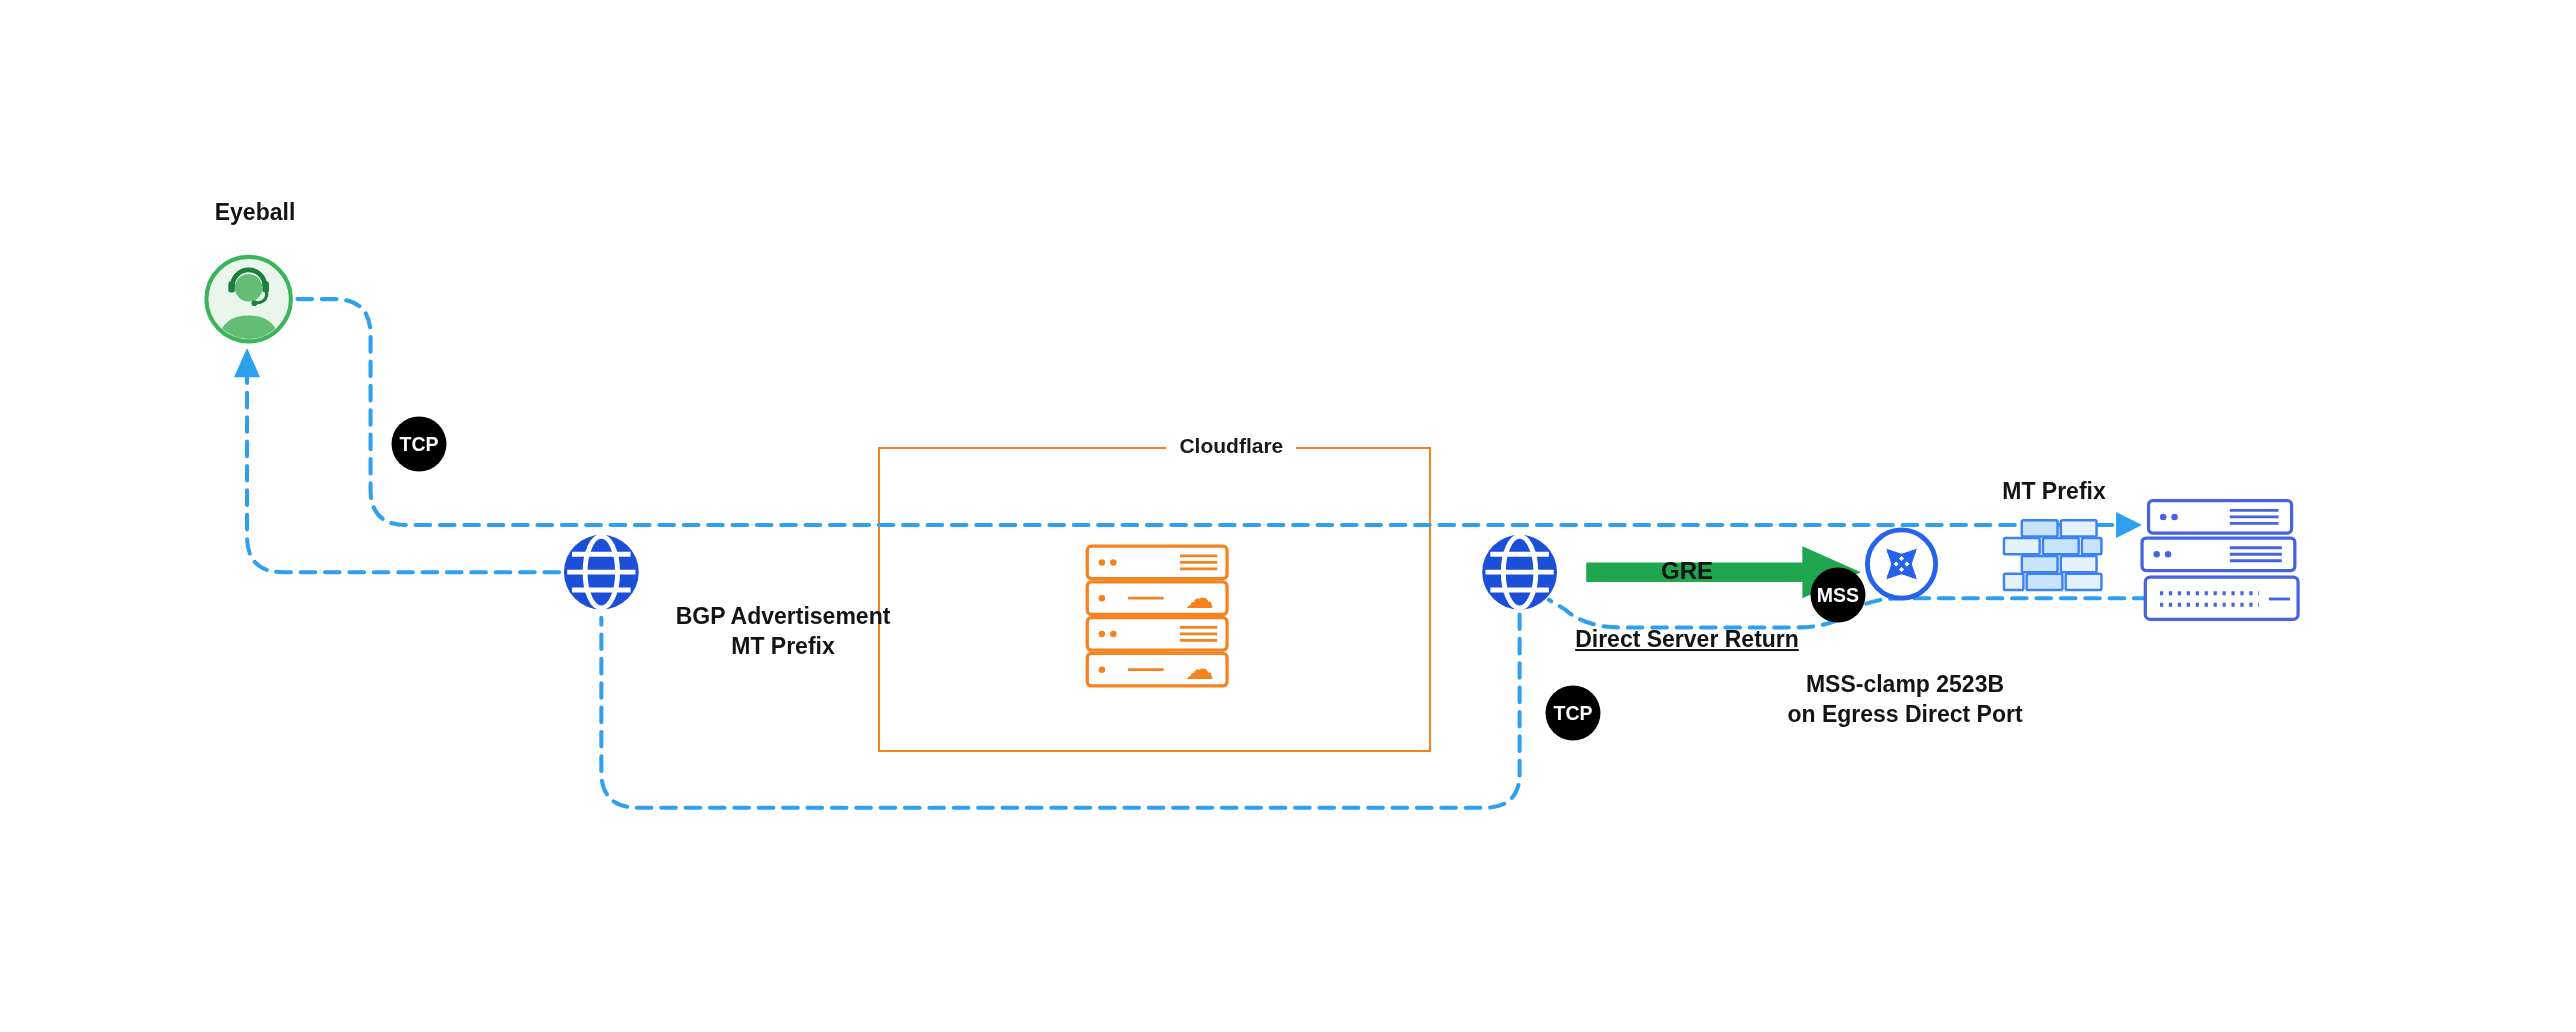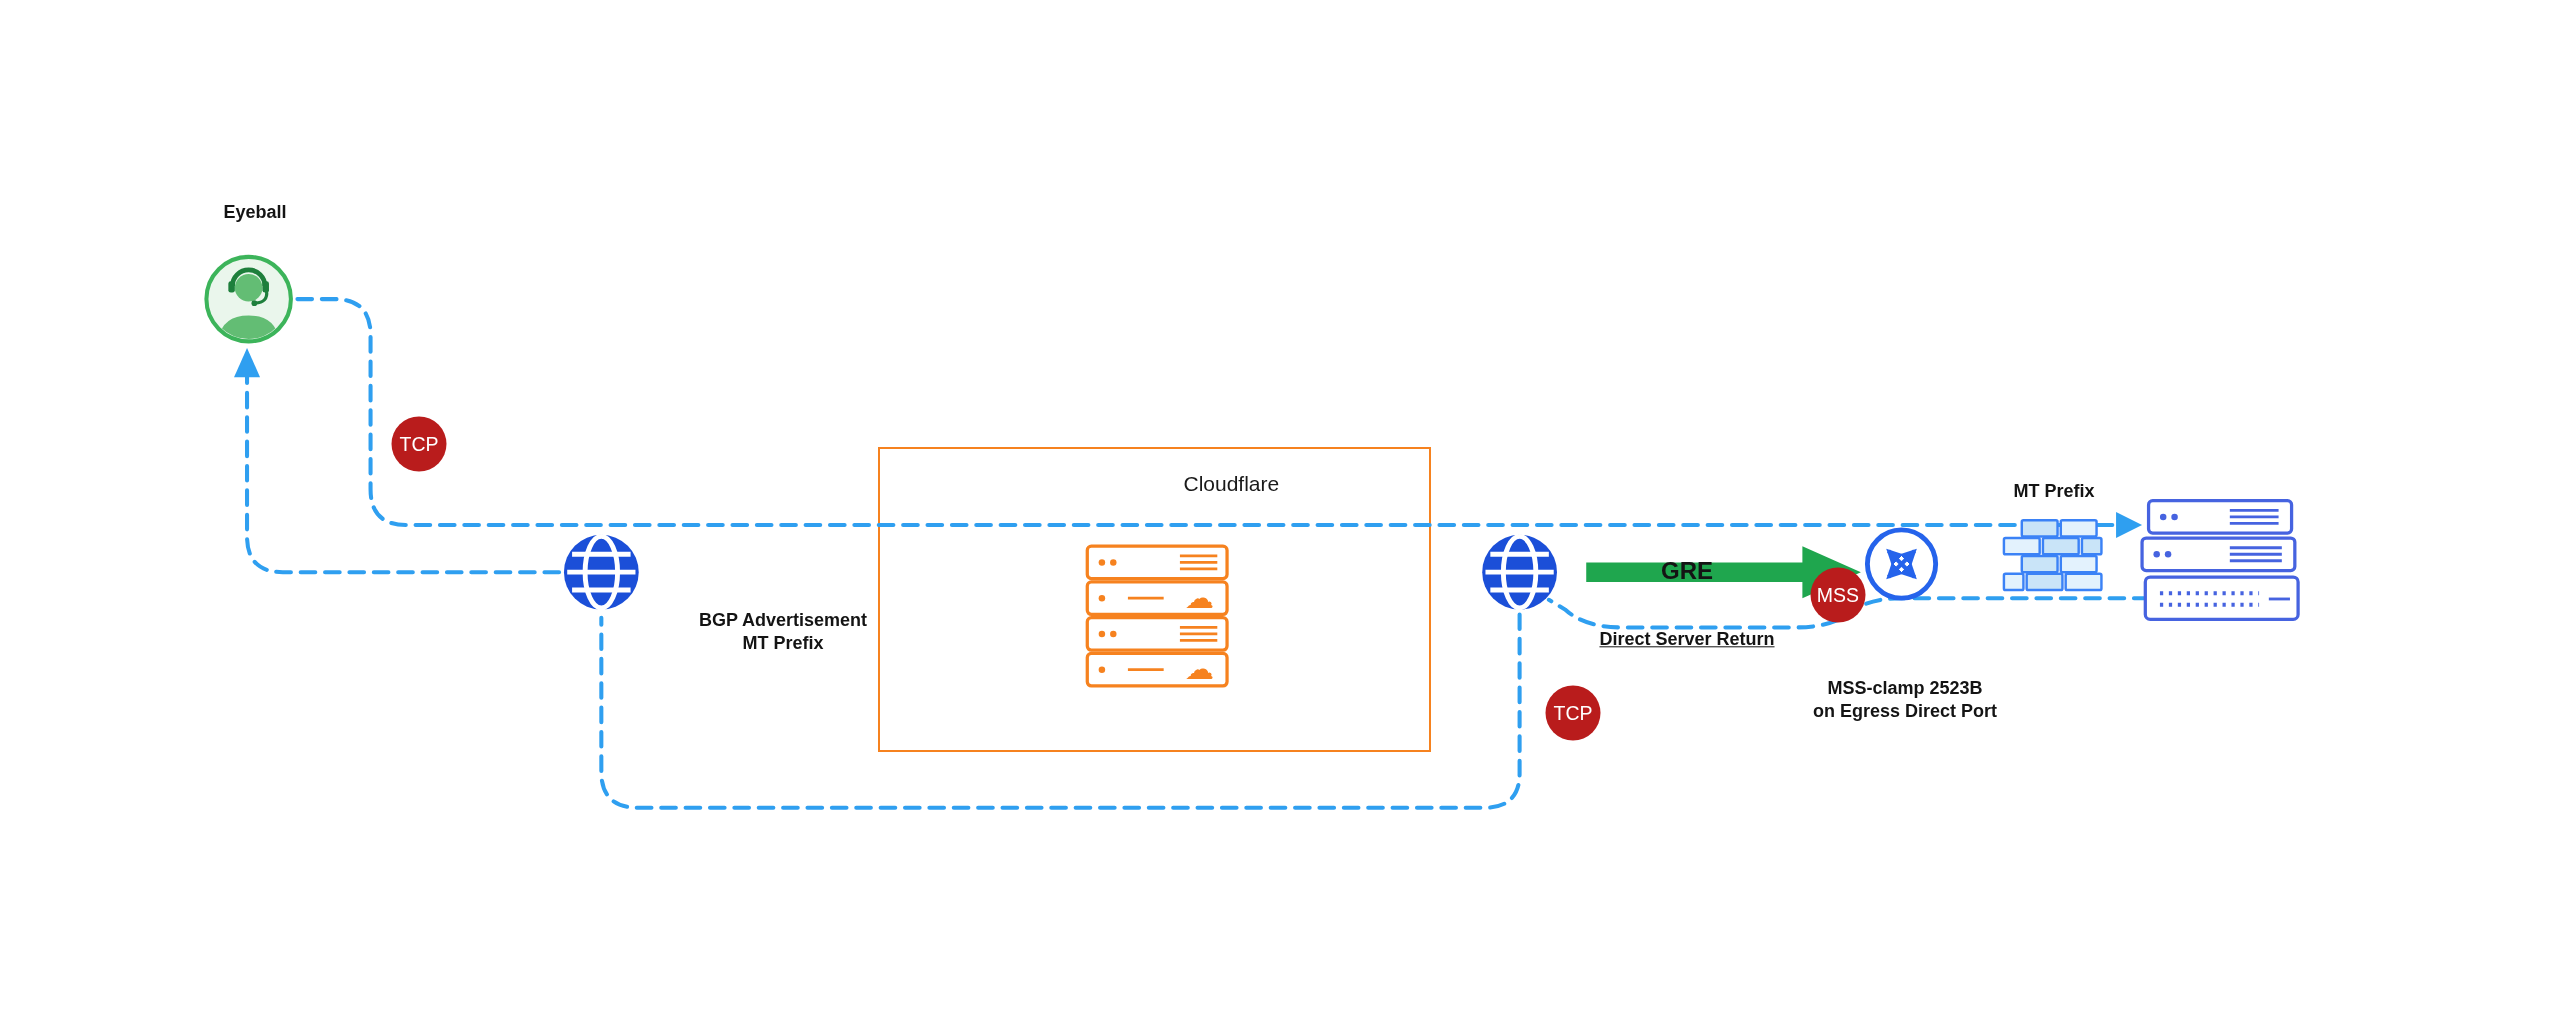--- a/index.html
+++ b/index.html
@@ -7,31 +7,31 @@
     position:relative;
     width:2576px;height:1033px;
     background:#ffffff;
     font-family:"Liberation Sans", sans-serif;
     overflow:hidden;
   }
   .box{position:absolute;z-index:1;background:transparent;}
   .box-label{
     position:absolute;top:-14.6px;transform:translateX(-50%);
     background:#ffffff;padding:0 13px;
-    font-weight:400;font-size:21px;color:#1a1a1a;white-space:nowrap;margin-top:38px;
+    font-weight:700;font-size:21px;color:#1a1a1a;white-space:nowrap;
   }
   #svg-layer{position:absolute;left:0;top:0;z-index:2;pointer-events:none;}
   .lbl{
     position:absolute;z-index:3;transform:translate(-50%,-50%);
-    font-weight:700;font-size:18px;color:#141414;text-align:center;
+    font-weight:700;font-size:23px;color:#141414;text-align:center;
     line-height:1.3;white-space:nowrap;
   }
   .badge{
     position:absolute;z-index:4;width:55px;height:55px;border-radius:50%;
-    background:#b91c1c;color:#ffffff;font-weight:400;font-size:19.5px;
+    background:#000000;color:#ffffff;font-weight:700;font-size:19.5px;
     display:flex;align-items:center;justify-content:center;
     transform:translate(-50%,-50%);
   }
 </style>
 </head>
 <body>
 
 <div id="canvas">
 
   <div class="box" style="left:878px;top:447px;width:549px;height:301px;border:2.4px solid #F6821F;">

